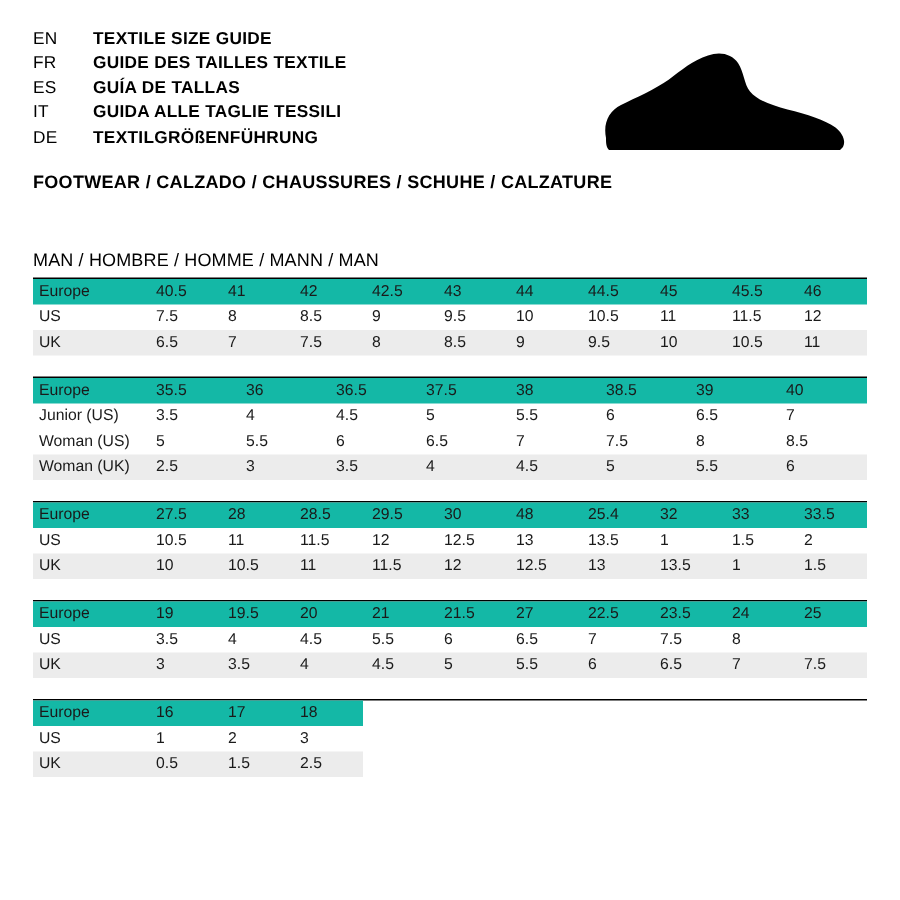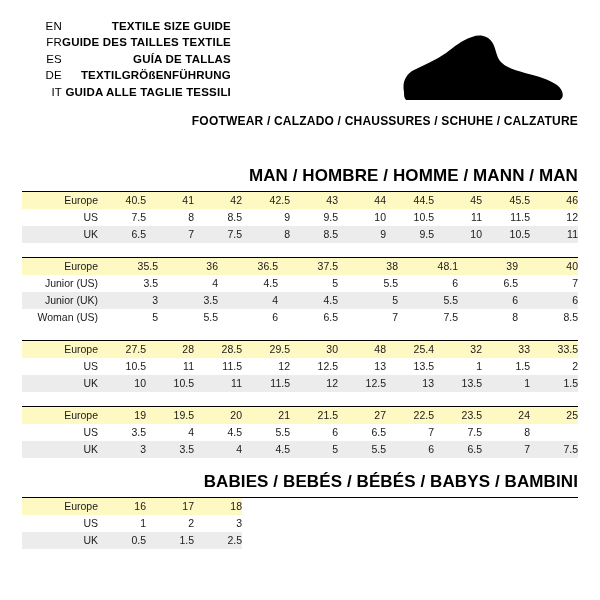--- a/index.html
+++ b/index.html
@@ -13,21 +13,20 @@
     font-family: "Liberation Sans", sans-serif;
     color: #000000;
     overflow: hidden;
   }
   .page {
     position: relative;
     width: 600px;
     height: 600px;
     box-sizing: border-box;
     padding: 18px 22px 0 22px;
-    text-align: right;
   }
 
   
   .header {
     position: relative;
   }
   .lang-table {
     border-collapse: collapse;
   }
   .lang-table td {
@@ -60,22 +59,22 @@
     margin-top: 14px;
   }
 
   
   .section {
     margin-top: 14px;
   }
   .section.first { margin-top: 38px; }
 
   .section-title {
-    font-size: 17px;
-    font-weight: bold;
+    font-size: 12px;
+    font-weight: normal;
     letter-spacing: 0.1px;
     padding-bottom: 5px;
   }
   .rule {
     border-top: 1px solid #000;
     height: 0;
     margin-bottom: 0;
   }
 
   table.size {
@@ -85,21 +84,21 @@
   }
   table.size td {
     font-size: 10.5px;
     height: 17px;
     line-height: 17px;
     padding: 0 0 0 6px;
     white-space: nowrap;
     color: #1a1a1a;
   }
   table.size tr.shaded td {
-    background: #fef9c3;
+    background: #14b8a6;
   }
   table.size tr.alt td {
     background: #ececec;
   }
   table.size td.label {
     width: 72px;
     padding-left: 4px;
   }
   .partial-row td.empty {
     background: transparent !important;
@@ -119,26 +118,26 @@
         </tr>
         <tr>
           <td class="lang-code">FR</td>
           <td class="lang-title">GUIDE DES TAILLES TEXTILE</td>
         </tr>
         <tr>
           <td class="lang-code">ES</td>
           <td class="lang-title">GUÍA DE TALLAS</td>
         </tr>
         <tr>
+          <td class="lang-code">IT</td>
+          <td class="lang-title">GUIDA ALLE TAGLIE TESSILI</td>
+        </tr>
+        <tr>
           <td class="lang-code">DE</td>
           <td class="lang-title">TEXTILGRÖßENFÜHRUNG</td>
-        </tr>
-        <tr>
-          <td class="lang-code">IT</td>
-          <td class="lang-title">GUIDA ALLE TAGLIE TESSILI</td>
         </tr>
       </tbody>
     </table>
 
     <svg class="shoe" viewBox="0 0 180 80">
       <path d="M12 62 C10 52 14 44 22 40 C32 35 44 30 54 23 C62 17 70 10 80 7 C88 4 96 6 100 12 C104 18 104 26 108 31 C113 37 122 40 133 43 C146 46 158 50 165 55 C170 59 172 64 170 68 L168 70 L14 70 C12 68 12 65 12 62 Z" fill="#000000"></path>
     </svg>
 
     <div class="footwear-title">FOOTWEAR / CALZADO / CHAUSSURES / SCHUHE / CALZATURE</div>
   </div>
@@ -195,56 +194,56 @@
     <div class="rule"></div>
     <table class="size">
       <tbody>
         <tr class="shaded">
           <td class="label">Europe</td>
           <td>35.5</td>
           <td>36</td>
           <td>36.5</td>
           <td>37.5</td>
           <td>38</td>
-          <td>48.1</td>
+          <td>38.5</td>
           <td>39</td>
           <td>40</td>
         </tr>
         <tr>
           <td class="label">Junior (US)</td>
           <td>3.5</td>
           <td>4</td>
           <td>4.5</td>
           <td>5</td>
           <td>5.5</td>
           <td>6</td>
           <td>6.5</td>
           <td>7</td>
         </tr>
+        <tr>
+          <td class="label">Woman (US)</td>
+          <td>5</td>
+          <td>5.5</td>
+          <td>6</td>
+          <td>6.5</td>
+          <td>7</td>
+          <td>7.5</td>
+          <td>8</td>
+          <td>8.5</td>
+        </tr>
         <tr class="alt">
-          <td class="label">Junior (UK)</td>
+          <td class="label">Woman (UK)</td>
+          <td>2.5</td>
           <td>3</td>
           <td>3.5</td>
           <td>4</td>
           <td>4.5</td>
           <td>5</td>
           <td>5.5</td>
           <td>6</td>
-          <td>6</td>
-        </tr>
-        <tr>
-          <td class="label">Woman (US)</td>
-          <td>5</td>
-          <td>5.5</td>
-          <td>6</td>
-          <td>6.5</td>
-          <td>7</td>
-          <td>7.5</td>
-          <td>8</td>
-          <td>8.5</td>
         </tr>
       </tbody>
     </table>
   </div>
 
   <div class="section">
     <div class="rule"></div>
     <table class="size">
       <tbody>
         <tr class="shaded">
@@ -331,21 +330,20 @@
           <td>6</td>
           <td>6.5</td>
           <td>7</td>
           <td>7.5</td>
         </tr>
       </tbody>
     </table>
   </div>
 
   <div class="section">
-    <div class="section-title">BABIES / BEBÉS / BÉBÉS / BABYS / BAMBINI</div>
     <div class="rule"></div>
     <table class="size">
       <tbody>
         <tr class="shaded partial-row">
           <td class="label">Europe</td>
           <td>16</td>
           <td>17</td>
           <td>18</td>
           <td class="empty"></td>
           <td class="empty"></td>

